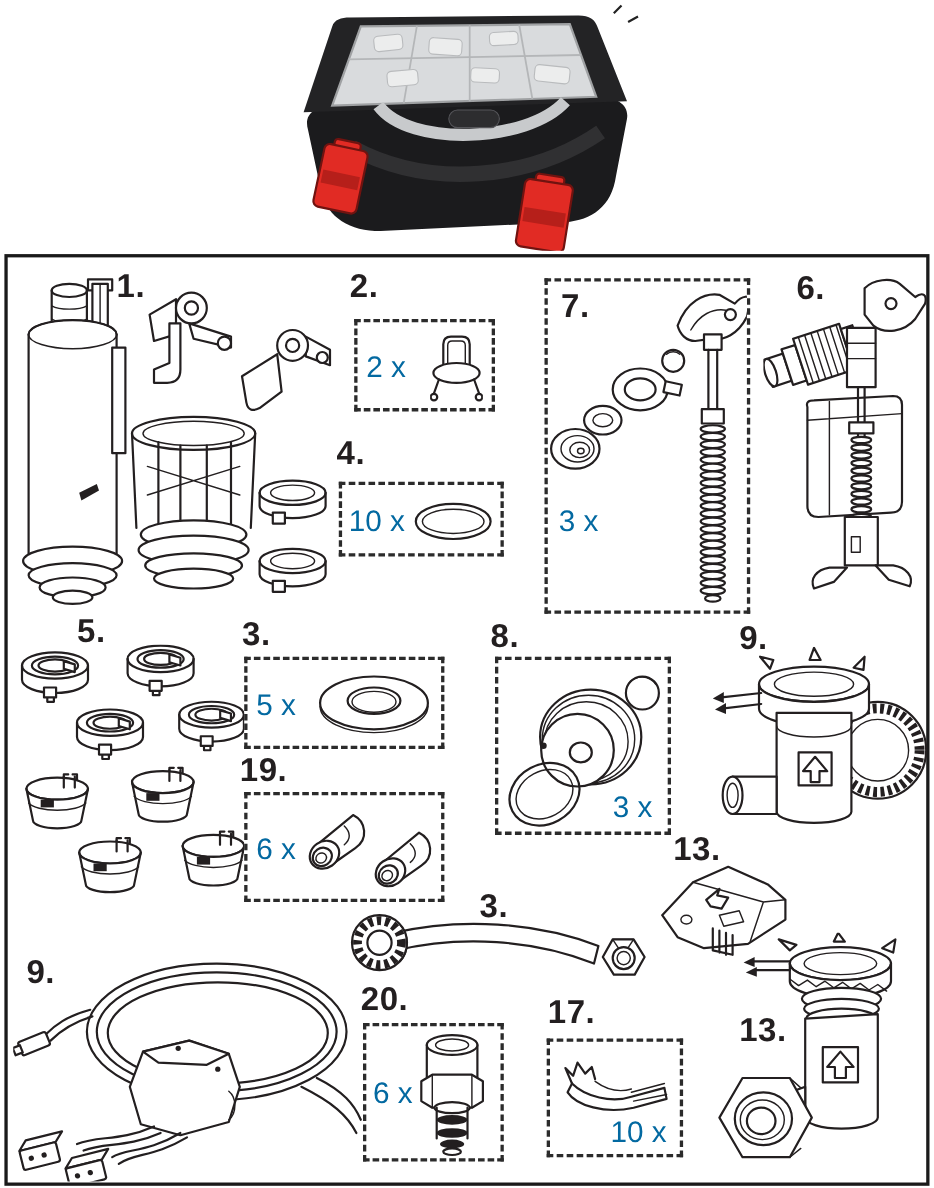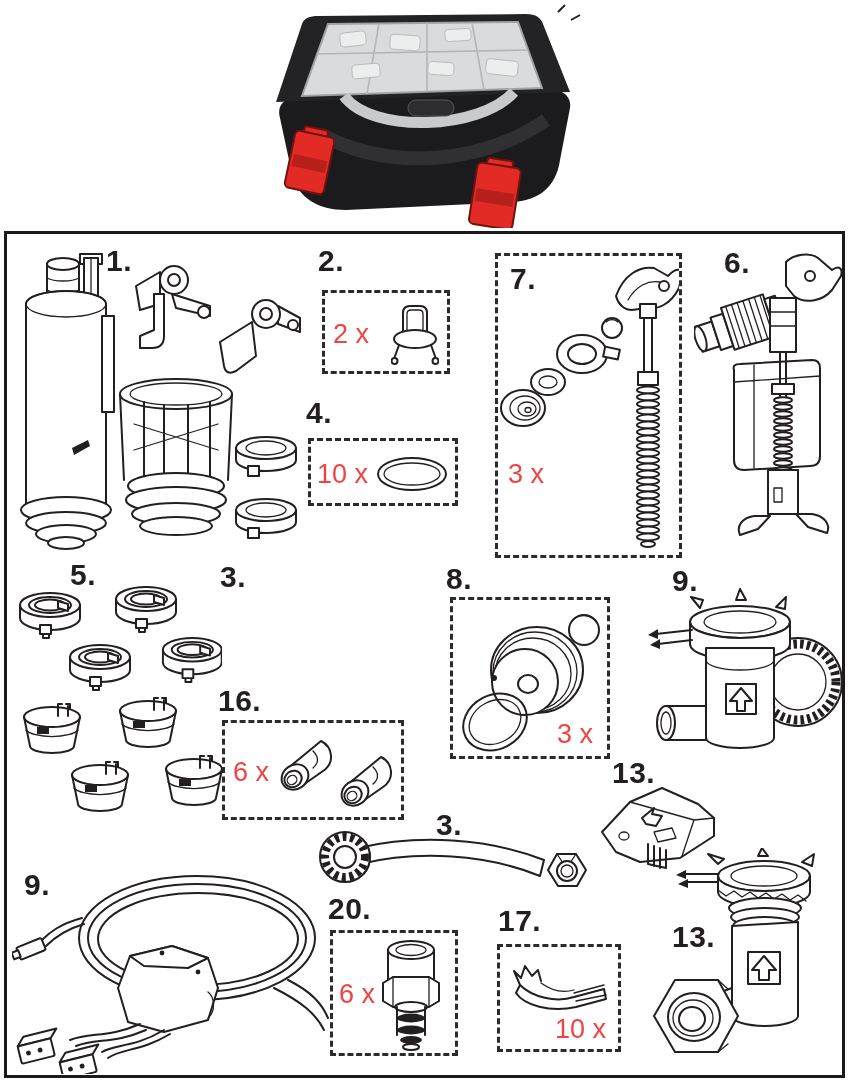--- a/index.html
+++ b/index.html
@@ -2,21 +2,21 @@
 <html><head>
 <meta charset="utf-8">
 <style>
   html,body{margin:0;padding:0;background:#ffffff;}
   #page{position:relative;width:849px;height:1080px;background:#fff;overflow:hidden;
         font-family:"Liberation Sans",sans-serif;color:#231f20;}
   .abs{position:absolute;}
   #frame{position:absolute;left:4px;top:231px;width:841px;height:847px;
          border:3px solid #1a1a1a;box-sizing:border-box;}
   .num{font-weight:bold;font-size:30px;line-height:1;color:#231f20;letter-spacing:.5px;}
-  .qty{font-size:27px;line-height:1;color:#ef4444;}
+  .qty{font-size:27px;line-height:1;color:#0369a1;}
   .dashed{position:absolute;border:3px dashed #2b2b2b;box-sizing:border-box;}
   svg{display:block;}
   .s{stroke:#231f20;stroke-width:2;fill:none;stroke-linejoin:round;stroke-linecap:round;}
   .f{stroke:#231f20;stroke-width:2;fill:#ffffff;stroke-linejoin:round;stroke-linecap:round;}
   .thin{stroke-width:1.3;}
   .dk{fill:#231f20;stroke:none;}
 </style>
 </head>
 <body>
 
@@ -273,22 +273,31 @@
       <use href="#capA" x="102" y="0"></use>
     <use href="#capA" x="56" y="58"></use>
       <use href="#capA" x="152" y="52" transform="scale(0.98)"></use>
     <use href="#capB" x="10" y="118"></use>
       <use href="#capB" x="106" y="112"></use>
     <use href="#capB" x="58" y="176"></use>
       <use href="#capB" x="152" y="170"></use>
   </svg>
 
   <div class="abs num" style="left:220px;top:562px">3.</div>
-
-  <div class="abs num" style="left:218px;top:686px">16.</div>
+  <div class="dashed" style="left:222px;top:597px;width:182px;height:84px">
+    <span class="qty abs" style="left:8px;top:28px">5 x</span>
+    <svg class="abs" style="right:8px;top:12px" width="106" height="58" viewBox="0 0 106 58">
+      <ellipse class="f" cx="53" cy="27" rx="49" ry="24"></ellipse>
+      <path class="s thin" d="M4,30 A49,24 0 0 0 102,30"></path>
+      <ellipse class="f" cx="53" cy="25" rx="24" ry="12"></ellipse>
+      <ellipse class="s thin" cx="53" cy="26" rx="20" ry="9.5"></ellipse>
+    </svg>
+  </div>
+
+  <div class="abs num" style="left:218px;top:686px">19.</div>
   <div class="dashed" style="left:222px;top:720px;width:182px;height:100px">
     <span class="qty abs" style="left:8px;top:36px">6 x</span>
     <svg class="abs" style="right:6px;top:12px" width="118" height="82" viewBox="0 0 118 82">
       <defs>
         <g id="grom">
           <path class="f" d="M42,4 C54,10 56,26 44,34 L24,48 C10,56 0,44 8,32 Z"></path>
           <ellipse class="f" cx="16" cy="40" rx="14" ry="12" transform="rotate(-35 16 40)"></ellipse>
           <ellipse class="f" cx="14" cy="42" rx="9" ry="8" transform="rotate(-35 14 42)"></ellipse>
           <ellipse class="s thin" cx="13" cy="43" rx="5" ry="4.4" transform="rotate(-35 13 43)"></ellipse>
           <path class="s thin" d="M34,14 C40,20 40,26 34,31"></path>

